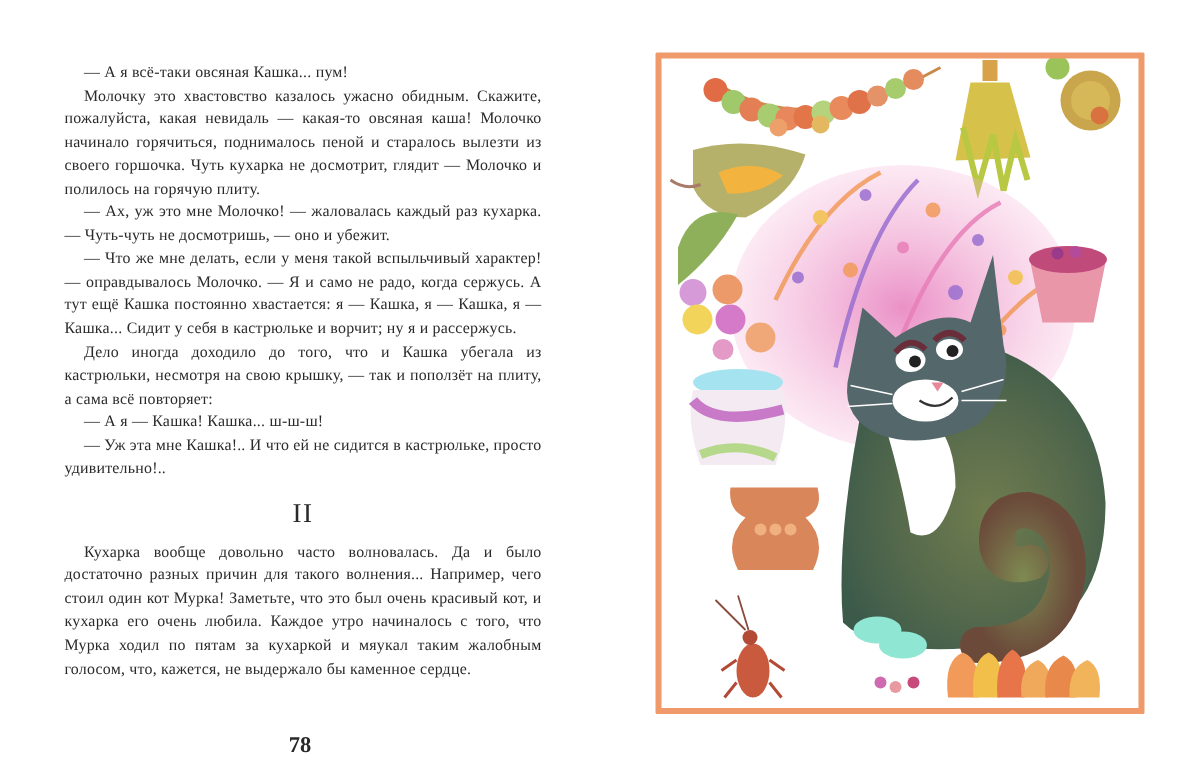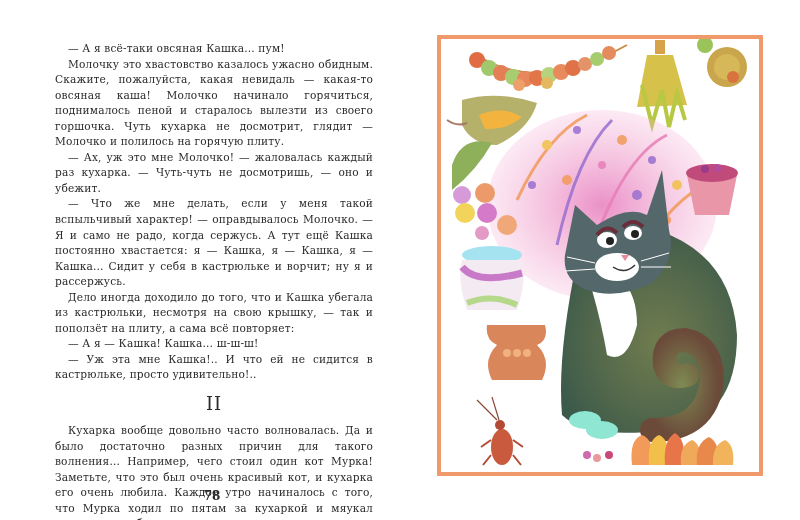--- a/index.html
+++ b/index.html
@@ -4,41 +4,42 @@
 <style>
   html, body { margin: 0; padding: 0; }
   body {
     width: 800px; height: 520px; overflow: hidden;
     background: #ffffff; position: relative;
     font-family: "DejaVu Serif", "Liberation Serif", serif;
     color: #2a2a2a;
   }
   .spread { position: absolute; inset: 0; }
   .page-left {
-    position: absolute; left: 12px; top: 0; width: 400px; height: 372px;
+    position: absolute; left: 0; top: 0; width: 400px; height: 372px;
     background: #ffffff;
+    font-family: Liberation Serif, serif;
   }
   .page-right {
     position: absolute; left: 400px; top: 0; width: 400px; height: 520px;
     background: #ffffff;
   }
   .text-col {
     position: absolute; left: 43px; top: 41px; width: 318px;
     font-size: 10.6px; line-height: 15.55px; text-align: justify;
     letter-spacing: 0.15px;
   }
   .text-col p { margin: 0; text-indent: 13px; hyphens: manual; }
   .chapter-num {
     text-align: center; text-indent: 0 !important;
     font-size: 18px; line-height: 18px; margin: 12px 0 10px 0 !important;
     letter-spacing: 1px;
   }
   .page-number {
     position: absolute; left: 0; width: 400px; top: 489px;
-    text-align: center; font-size: 12px; font-weight: bold;
+    text-align: center; font-size: 15px; font-weight: bold;
   }
 
   
   .illustration {
     position: absolute; left: 437px; top: 35px; width: 326px; height: 441px;
   }
   .frame {
     position: absolute; inset: 0; border: 4px solid #f0996a;
     box-sizing: border-box; border-radius: 1px;
   }

